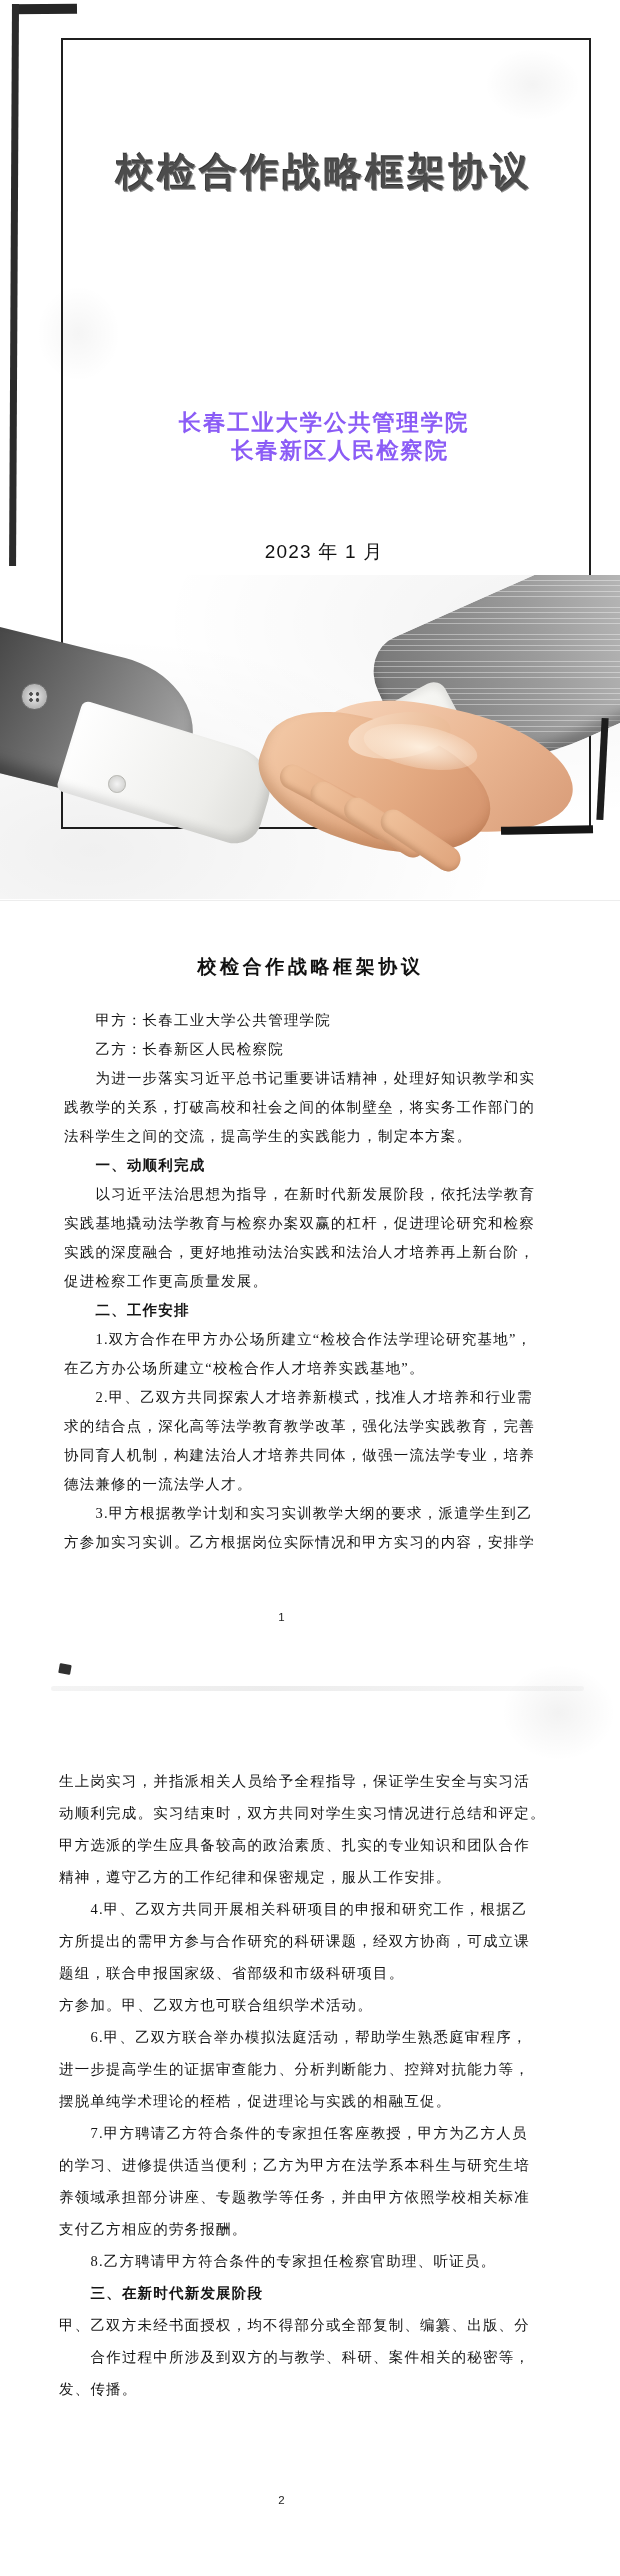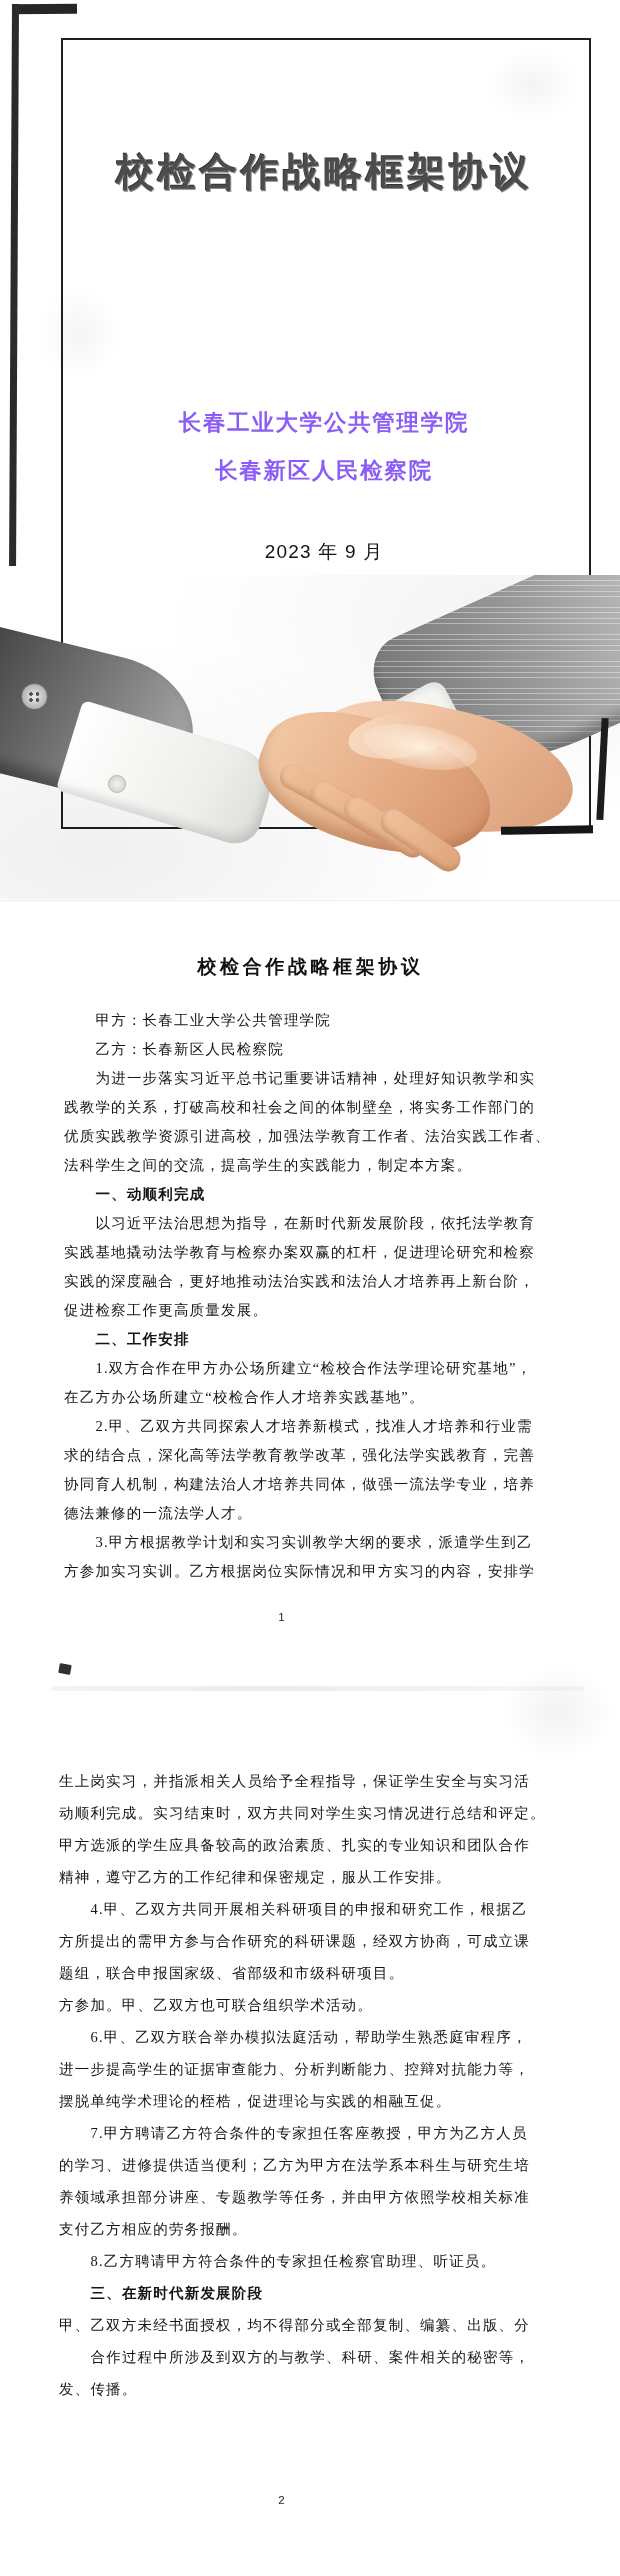--- a/index.html
+++ b/index.html
@@ -26,21 +26,21 @@
     font-family:"Liberation Sans", sans-serif;font-weight:bold;
     font-size:38px;letter-spacing:3.6px;color:#4c4c4c;white-space:nowrap;
     text-shadow:0.6px 0.6px 0 #8a8a8a,1.2px 1.2px 0.6px #c2c2c2,-0.6px -0.6px 0 #333;
   }
   .cover-org{
     left:61px;width:526px;text-align:center;
     font-family:"Liberation Sans", sans-serif;font-weight:bold;
     font-size:22.4px;letter-spacing:1.8px;color:#8b5cf6;white-space:nowrap;
   }
   .cover-org1{top:407px;}
-  .cover-org2{top:455px;}
+  .cover-org2{top:435px;padding-left:16px;}
   .cover-date{
     left:61px;top:539px;width:526px;text-align:center;
     font-family:"Liberation Sans", sans-serif;
     font-size:19px;letter-spacing:1.2px;color:#111;white-space:nowrap;
   }
 
   
   .photo{left:0;top:575px;width:620px;height:324px;overflow:hidden;
     background:
       radial-gradient(ellipse at 15% 85%, rgba(0,0,0,.06), transparent 55%),
@@ -160,21 +160,21 @@
 
 <div class="abs artifact-corner-h"></div>
 <div class="abs artifact-corner-v"></div>
 <div class="abs cover-frame"></div>
 <div class="abs cover-smudge1"></div>
 <div class="abs cover-smudge2"></div>
 
 <div class="abs cover-title">校检合作战略框架协议</div>
 <div class="abs cover-org cover-org1">长春工业大学公共管理学院</div>
 <div class="abs cover-org cover-org2">长春新区人民检察院</div>
-<div class="abs cover-date">2023 年 9 月</div>
+<div class="abs cover-date">2023 年 1 月</div>
 
 <div class="abs photo">
   <div class="sleeve-left"></div>
   <div class="sleeve-button"></div>
   <div class="cuff-left"></div>
   <div class="cuff-left-button"></div>
   <div class="sleeve-right"></div>
   <div class="cuff-right">
     <div class="stitch stitch1"></div>
     <div class="stitch stitch2"></div>
@@ -192,21 +192,20 @@
 <div class="abs frame-extra-h"></div>
 <div class="abs frame-extra-v"></div>
 <div class="abs sep1"></div>
 
 <div class="abs p2-title">校检合作战略框架协议</div>
 <div class="abs textblock tb-p2" id="page2-lines">
     <div class="bodyline indent">甲方：长春工业大学公共管理学院</div>
     <div class="bodyline indent">乙方：长春新区人民检察院</div>
     <div class="bodyline indent">为进一步落实习近平总书记重要讲话精神，处理好知识教学和实</div>
     <div class="bodyline">践教学的关系，打破高校和社会之间的体制壁垒，将实务工作部门的</div>
-    <div class="bodyline">优质实践教学资源引进高校，加强法学教育工作者、法治实践工作者、</div>
     <div class="bodyline">法科学生之间的交流，提高学生的实践能力，制定本方案。</div>
     <div class="bodyline bold">一、动顺利完成</div>
     <div class="bodyline indent">以习近平法治思想为指导，在新时代新发展阶段，依托法学教育</div>
     <div class="bodyline">实践基地撬动法学教育与检察办案双赢的杠杆，促进理论研究和检察</div>
     <div class="bodyline">实践的深度融合，更好地推动法治实践和法治人才培养再上新台阶，</div>
     <div class="bodyline">促进检察工作更高质量发展。</div>
     <div class="bodyline bold">二、工作安排</div>
     <div class="bodyline indent">1.双方合作在甲方办公场所建立“检校合作法学理论研究基地”，</div>
     <div class="bodyline">在乙方办公场所建立“校检合作人才培养实践基地”。</div>
     <div class="bodyline indent">2.甲、乙双方共同探索人才培养新模式，找准人才培养和行业需</div>

